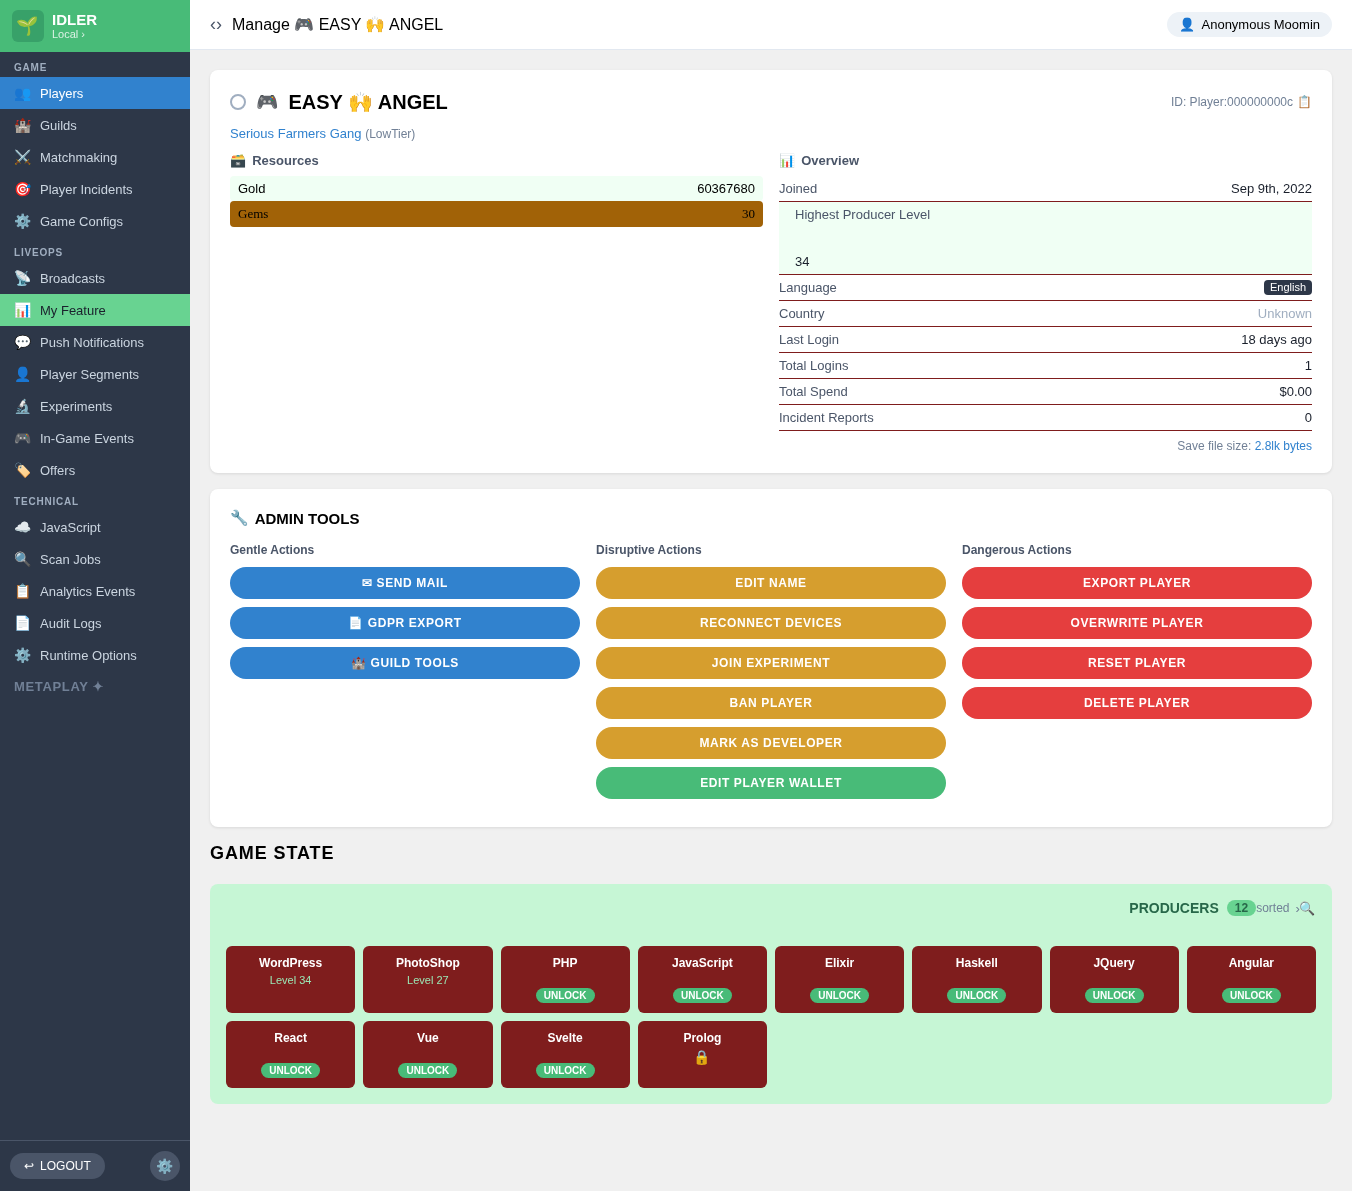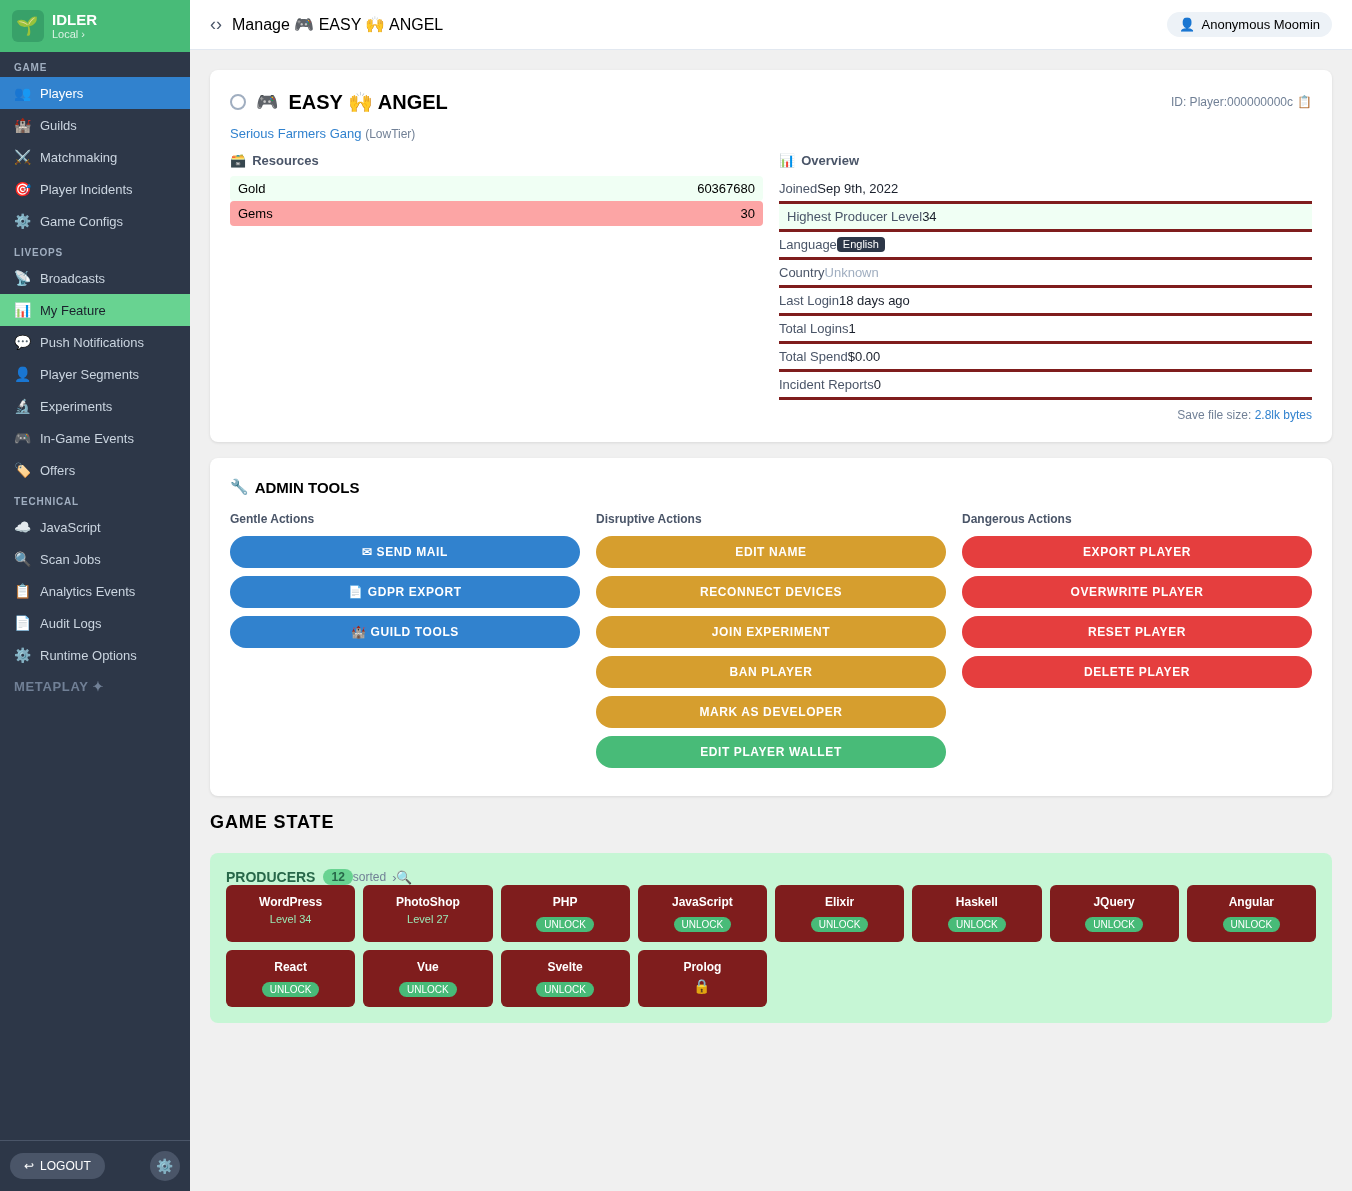--- a/index.html
+++ b/index.html
@@ -160,28 +160,30 @@
       display: flex; align-items: center; gap: 6px;
     }
     .resource-row {
       display: flex;
       justify-content: space-between;
       padding: 5px 8px;
       border-radius: 4px;
       font-size: 13px;
     }
     .resource-row.gold { background: #f0fff4; text-align: center; }
-    .resource-row.gems { background: #fca5a5; }
+    .resource-row.gems { background: #a16207; font-family: Liberation Serif, serif; }
     .overview-row {
       display: flex;
+      justify-content: space-between;
       padding: 5px 0;
-      border-bottom: 3px solid #7f1d1d;
+      border-bottom: 1px solid #7f1d1d;
       font-size: 13px;
-    }
-    .overview-row.highlight { background: #f0fff4; padding: 5px 8px; }
+      gap: 32px;
+    }
+    .overview-row.highlight { background: #f0fff4; padding: 5px 16px; flex-direction: column; }
     .overview-row .label { color: #4a5568; }
     .overview-row .value { color: #1a202c; font-weight: 500; }
     .lang-badge {
       background: #2d3748;
       color: #fff;
       border-radius: 4px;
       padding: 1px 6px;
       font-size: 11px;
     }
     .save-file-size {
@@ -243,22 +245,22 @@
       letter-spacing: 0.05em;
     }
     .producers-section {
       background: #c6f6d5;
       border-radius: 8px;
       padding: 16px;
     }
     .producers-header {
       display: flex;
       align-items: center;
-      justify-content: flex-start;
-      margin-bottom: 0;
+      justify-content: flex-end;
+      margin-bottom: 30px;
     }
     .producers-title {
       font-size: 14px;
       font-weight: bold;
       color: #276749;
       display: flex; align-items: center; gap: 8px;
     }
     .count-badge {
       background: #68d391;
       color: #276749;
@@ -283,23 +285,23 @@
       font-size: 12px;
     }
     .producer-card .prod-name { font-weight: bold; margin-bottom: 4px; font-size: 12px; }
     .producer-card .prod-level { font-size: 11px; color: #9ae6b4; margin-bottom: 2px; }
     .unlock-badge {
       background: #48bb78;
       color: #fff;
       border-radius: 10px;
       padding: 2px 8px;
       font-size: 10px;
-      font-weight: normal;
+      font-weight: bold;
       display: inline-block;
-      margin-top: 4px;
+      margin-top: 14px;
     }
     .lock-icon { font-size: 14px; margin-top: 4px; }
     .producers-grid-2 {
       display: grid;
       grid-template-columns: repeat(8, 1fr);
       gap: 8px;
     }
 
     .back-btn {
       background: none;

